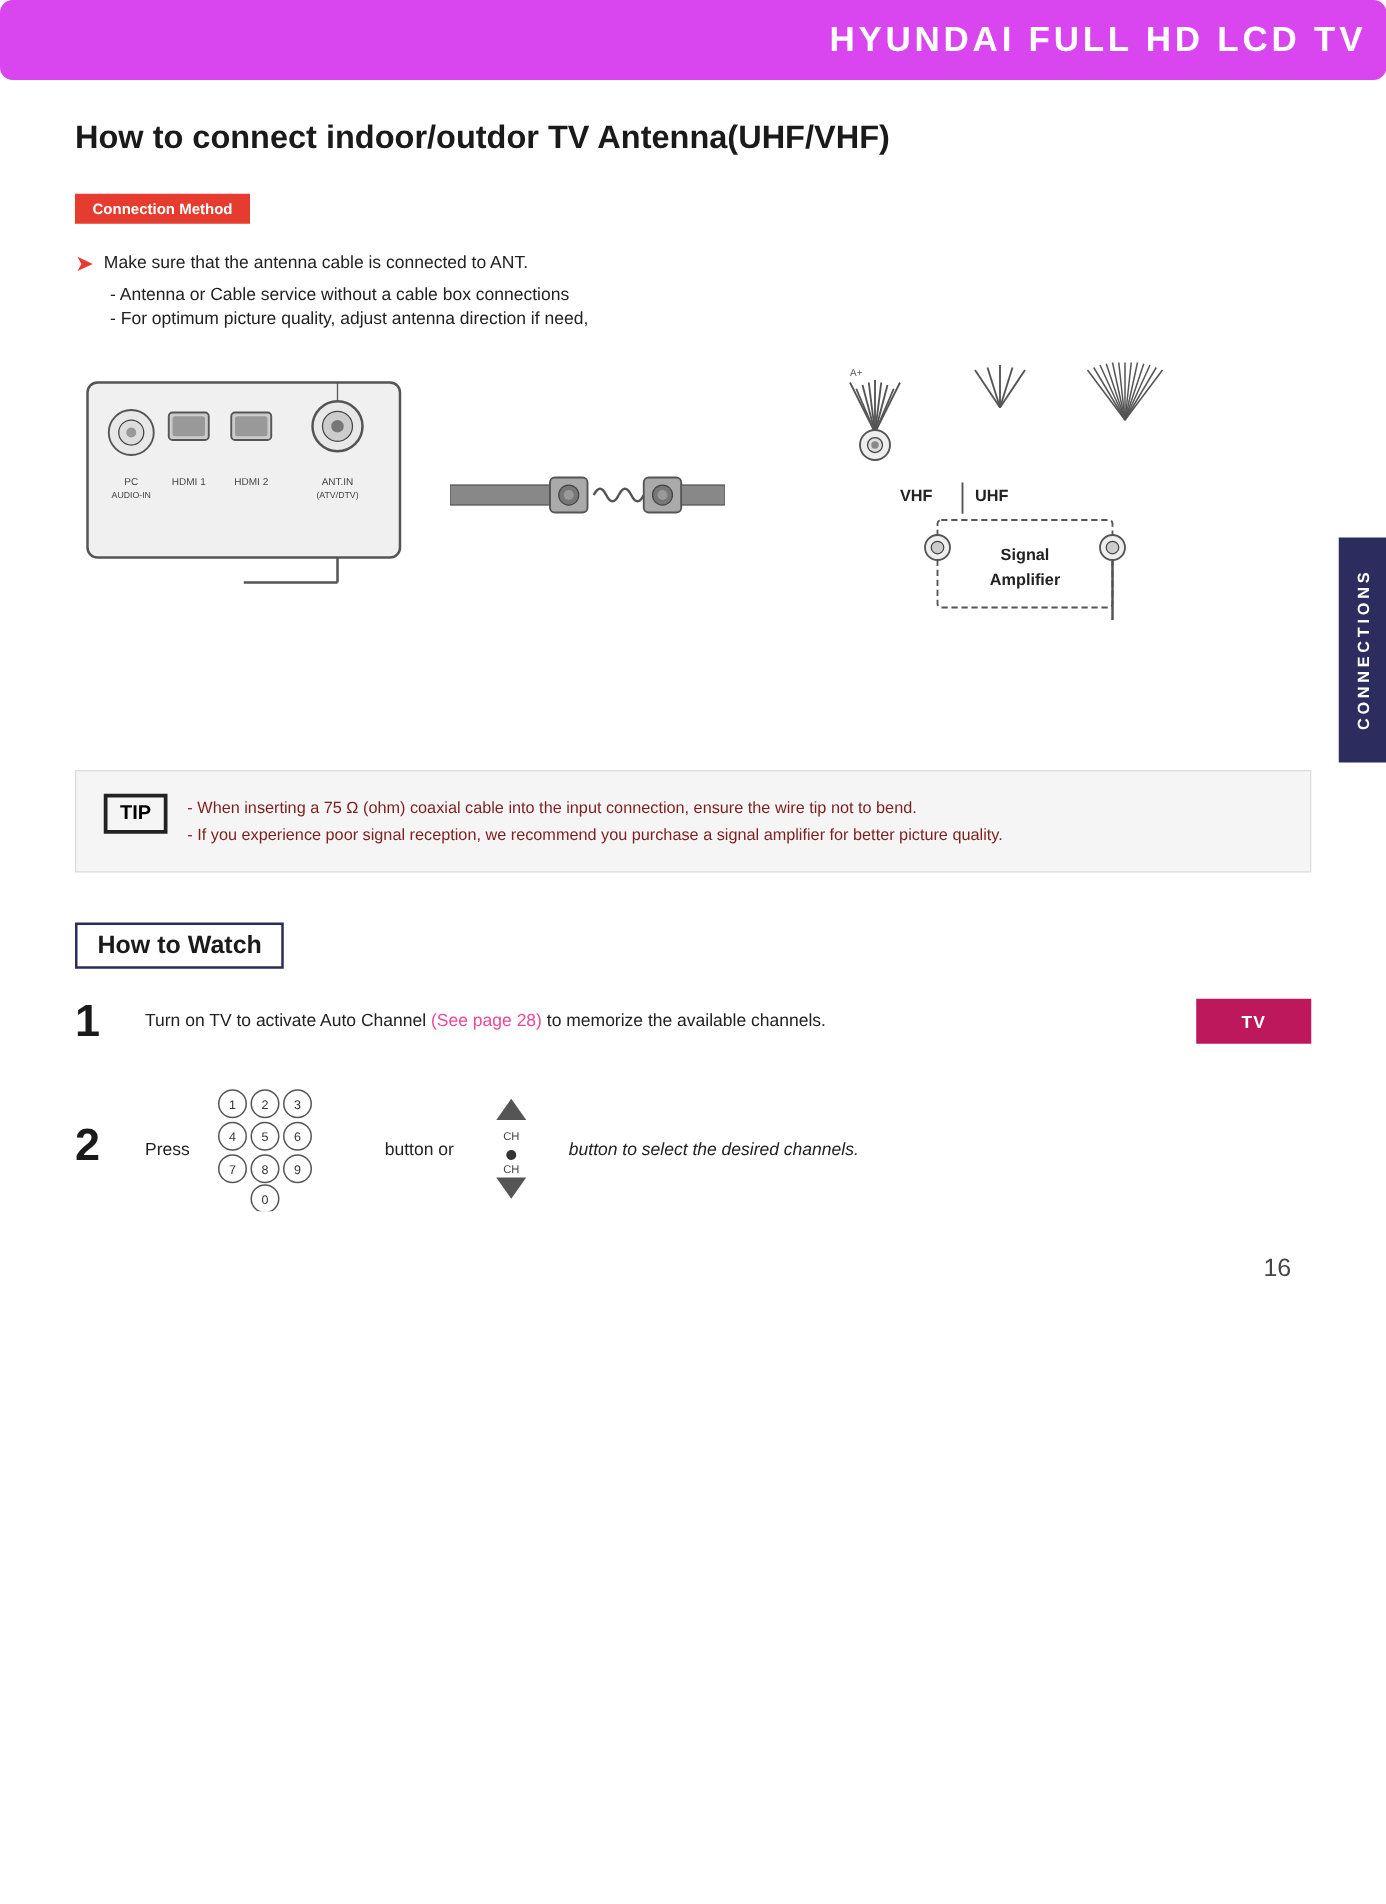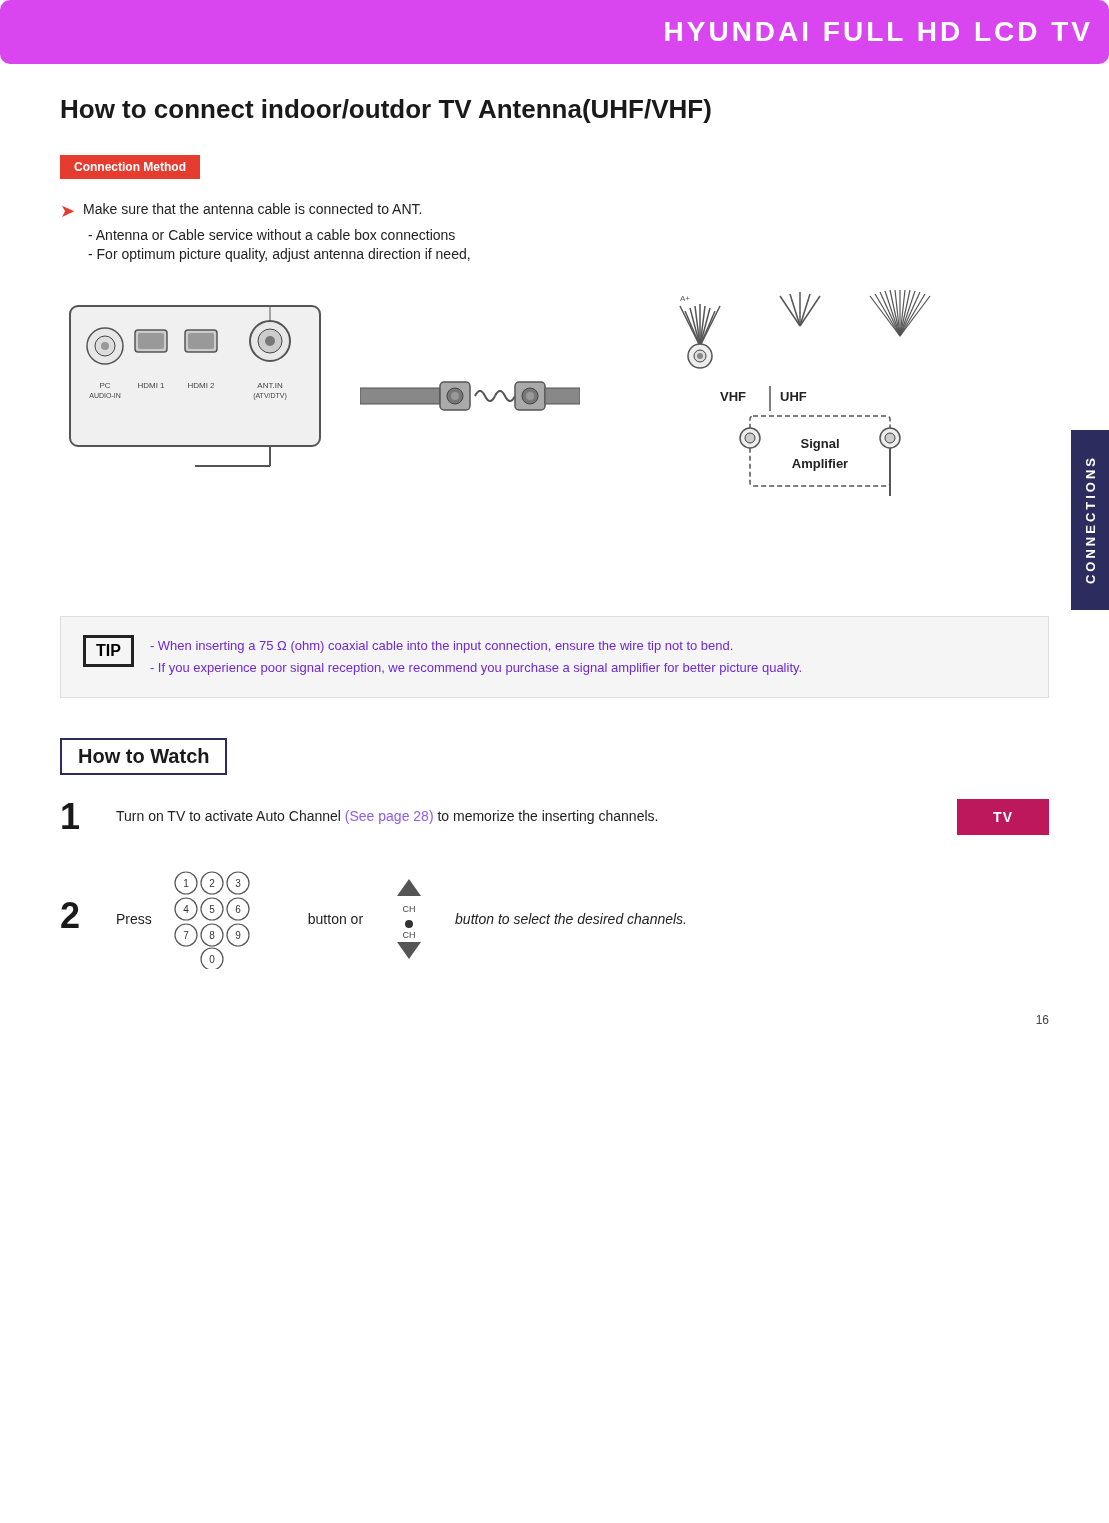--- a/index.html
+++ b/index.html
@@ -137,21 +137,21 @@
       border: 3px solid #222;
       padding: 4px 10px;
       font-size: 16px;
       font-weight: 900;
       font-family: Arial Black, Arial, sans-serif;
       white-space: nowrap;
       flex-shrink: 0;
     }
     .tip-content {
       font-size: 13px;
-      color: #6d28d9;
+      color: #7f1d1d;
       line-height: 1.7;
     }
 
     
     .htw-badge {
       display: inline-block;
       border: 2px solid #2c2c5e;
       color: #1a1a1a;
       font-size: 20px;
       font-weight: 900;
@@ -179,21 +179,21 @@
       font-family: Arial Black, Arial, sans-serif;
     }
     .step-content {
       flex: 1;
       font-size: 14px;
       color: #222;
       line-height: 1.6;
       padding-top: 6px;
     }
     .step-link {
-      color: #8b5cf6;
+      color: #ec4899;
     }
     .step-right {
       margin-left: auto;
       flex-shrink: 0;
     }
     .tv-button {
       background: #be185d;
       color: #fff;
       padding: 10px 36px;
       font-size: 14px;
@@ -208,22 +208,22 @@
     .numpad-area {
       display: flex;
       align-items: center;
       gap: 12px;
     }
 
     
     .page-number {
       position: absolute;
       bottom: 30px;
-      right: 60px;
-      font-size: 12px;
+      right: 76px;
+      font-size: 20px;
       color: #444;
     }
 
     
     svg { display: block; }
   </style>
 </head>
 <body>
 
 <div class="header">
@@ -378,21 +378,21 @@
   <div>
     <div>
       <span class="htw-badge">How to Watch</span>
     </div>
 
     <div class="steps">
 
       <div class="step">
         <div class="step-num">1</div>
         <div class="step-content">
-          <span>Turn on TV to activate Auto Channel </span><span class="step-link">(See page 28)</span><span> to memorize the inserting channels.</span>
+          <span>Turn on TV to activate Auto Channel </span><span class="step-link">(See page 28)</span><span> to memorize the available channels.</span>
         </div>
         <div class="step-right">
           <div class="tv-button">TV</div>
         </div>
       </div>
 
       <div class="step step2">
         <div class="step-num">2</div>
         <div class="step-content">
           <div class="numpad-area">

